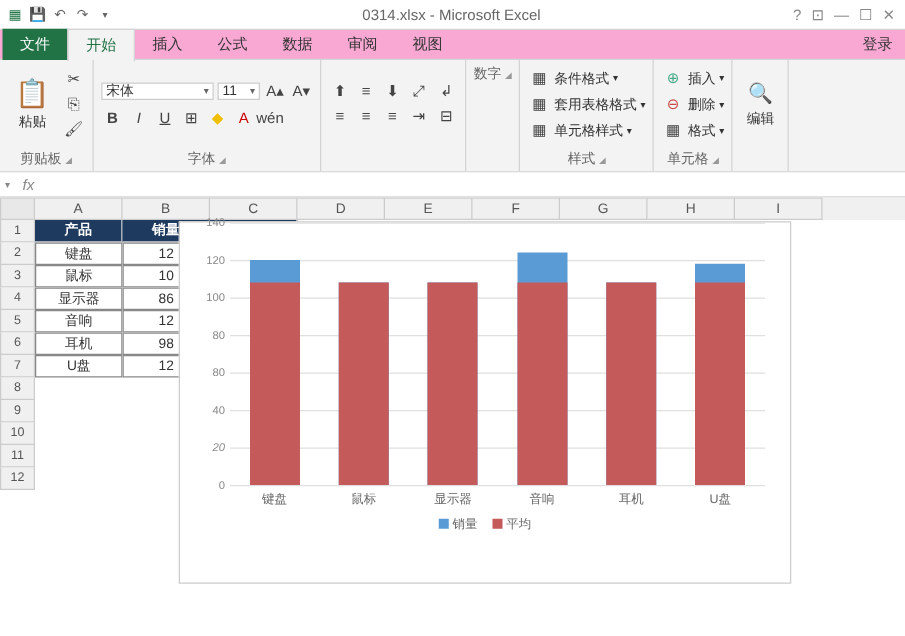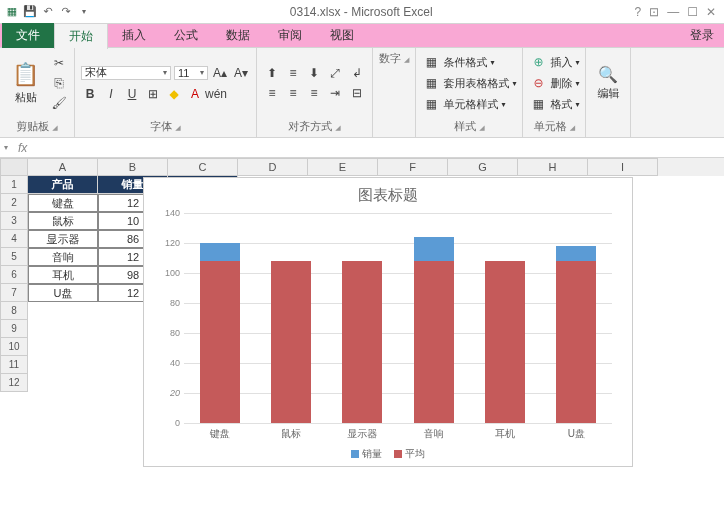--- a/index.html
+++ b/index.html
@@ -151,21 +151,20 @@
           <span class="sm">≡</span>
           <span class="sm">≡</span>
           <span class="sm">⇥</span>
         </div>
       </div>
       <div class="col">
         <span class="sm">↲</span>
         <span class="sm">⊟</span>
       </div>
     </div>
-    <div class="group-label">对齐方式</div>
   </div>
 
   <div class="group">
     <div class="group-label">数字</div>
   </div>
 
   <div class="group">
     <div class="group-body">
       <div class="col" style="gap:3px">
         <div class="row">
@@ -271,21 +270,20 @@
         <div class="cell data-cell" style="left: 0px; top: 72px;">音响</div>
         <div class="cell data-cell" style="left: 70px; top: 72px;">12</div>
         <div class="cell data-cell" style="left: 0px; top: 90px;">耳机</div>
         <div class="cell data-cell" style="left: 70px; top: 90px;">98</div>
         <div class="cell data-cell" style="left: 0px; top: 108px;">U盘</div>
         <div class="cell data-cell" style="left: 70px; top: 108px;">12</div>
       </div>
   </div>
 
   <div class="chart">
-    <div class="chart-title">图表标题</div>
     <div class="plot">
       <div class="yax" id="yax">
           <div class="yt" style="top: 100%;">0</div>
           <div class="yt" style="top: 85.7143%; font-style: italic;">20</div>
           <div class="yt" style="top: 71.4286%;">40</div>
           <div class="yt" style="top: 57.1429%;">80</div>
           <div class="yt" style="top: 42.8571%;">80</div>
           <div class="yt" style="top: 28.5714%;">100</div>
           <div class="yt" style="top: 14.2857%;">120</div>
           <div class="yt" style="top: 0%;">140</div>

